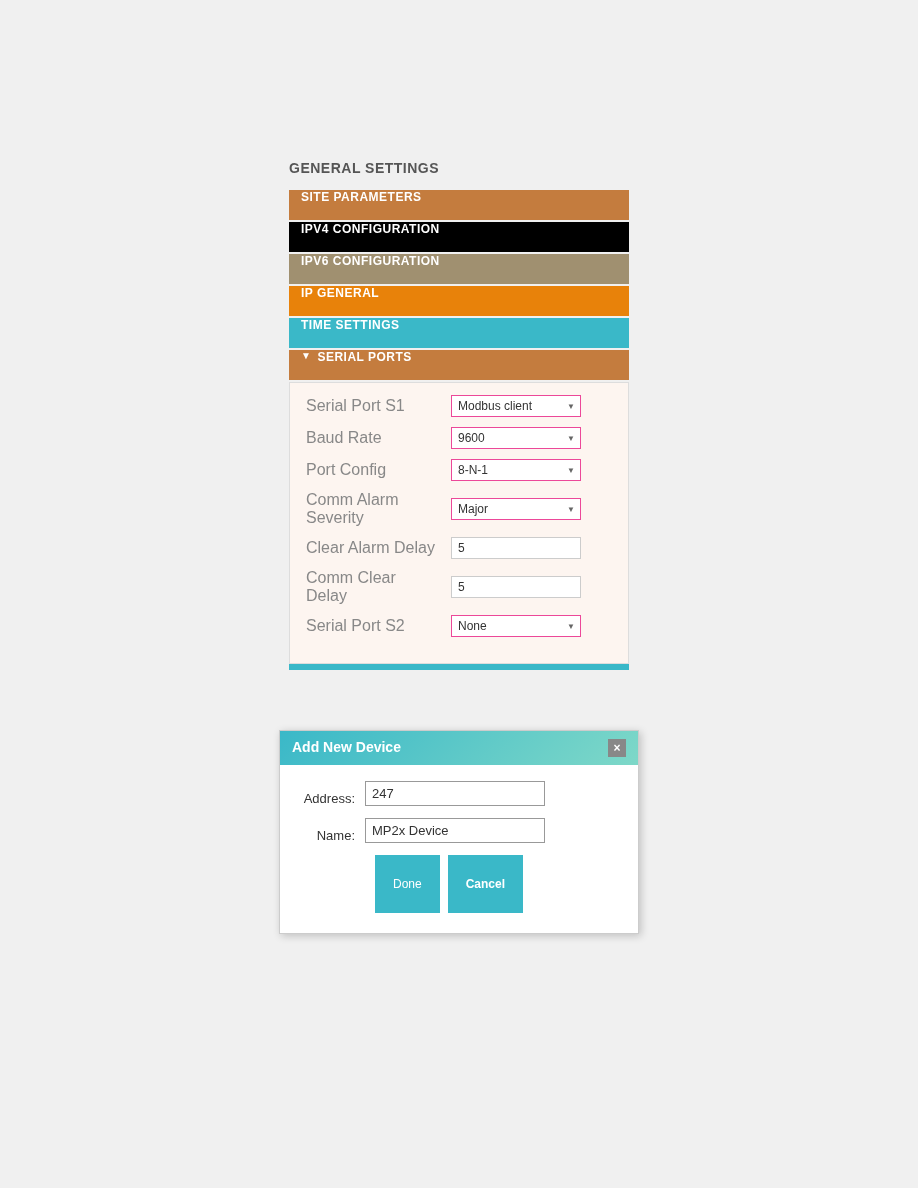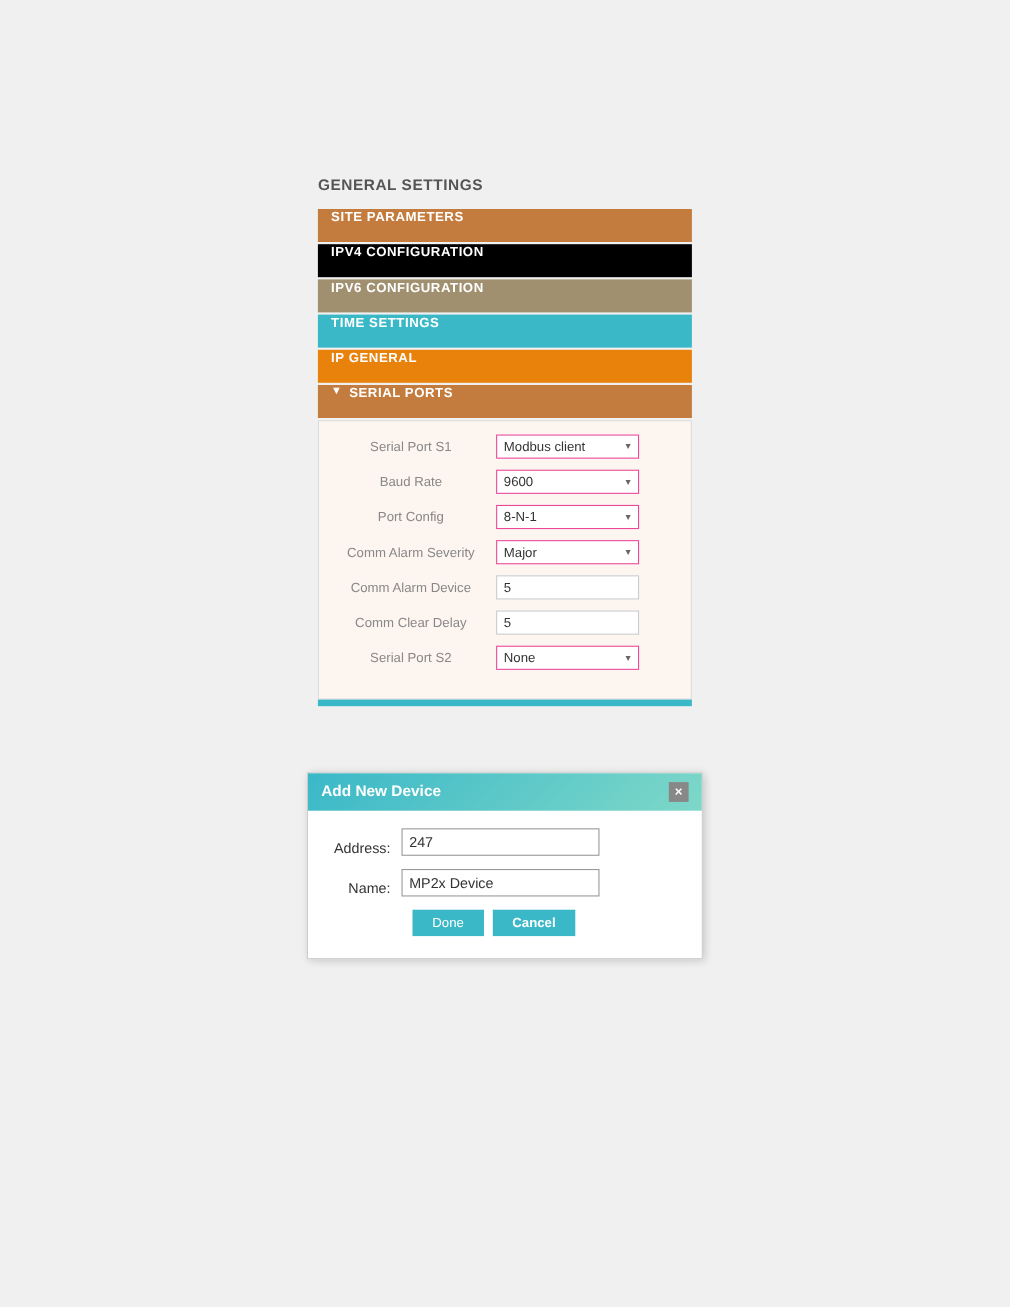--- a/index.html
+++ b/index.html
@@ -71,24 +71,24 @@
     }
 
     .form-row {
       display: flex;
       align-items: center;
       margin-bottom: 10px;
     }
 
     .form-label {
       width: 145px;
-      text-align: center;
+      text-align: left;
       padding-right: 10px;
       color: #888;
-      font-size: 12px;
+      font-size: 16px;
     }
 
     .form-control-wrap {
       flex: 1;
     }
 
     .select-wrapper {
       position: relative;
       display: inline-block;
     }
@@ -214,21 +214,21 @@
       padding: 5px 18px;
       font-size: 12px;
       font-weight: normal;
       cursor: pointer;
     }
 
     .btn-cancel {
       background: #3ab8c8;
       color: #fff;
       border: none;
-      padding: 5px 18px;
+      padding: 22px 18px;
       font-size: 12px;
       font-weight: bold;
       cursor: pointer;
     }
   </style>
 </head>
 <body>
 
 <div class="page-container">
   <div class="main-panel">
@@ -241,26 +241,26 @@
       </div>
 
       <div class="nav-item ipv4">
         <span>IPV4 CONFIGURATION</span>
       </div>
 
       <div class="nav-item ipv6">
         <span>IPV6 CONFIGURATION</span>
       </div>
 
+      <div class="nav-item ip-general">
+        <span>IP GENERAL</span>
+      </div>
+
       <div class="nav-item time-settings">
         <span>TIME SETTINGS</span>
-      </div>
-
-      <div class="nav-item ip-general">
-        <span>IP GENERAL</span>
       </div>
 
       <div class="nav-item serial-ports">
         <span class="nav-arrow">▼</span>
         <span>SERIAL PORTS</span>
       </div>
     </div>
 
     <div class="serial-ports-content">
 
@@ -311,21 +311,21 @@
             <select>
               <option>Major</option>
               <option>Minor</option>
               <option>Critical</option>
             </select>
           </div>
         </div>
       </div>
 
       <div class="form-row">
-        <div class="form-label">Comm Alarm Device</div>
+        <div class="form-label">Clear Alarm Delay</div>
         <div class="form-control-wrap">
           <input class="form-input" type="text" value="5" style="">
         </div>
       </div>
 
       <div class="form-row">
         <div class="form-label">Comm Clear Delay</div>
         <div class="form-control-wrap">
           <input class="form-input" type="text" value="5" style="">
         </div>

